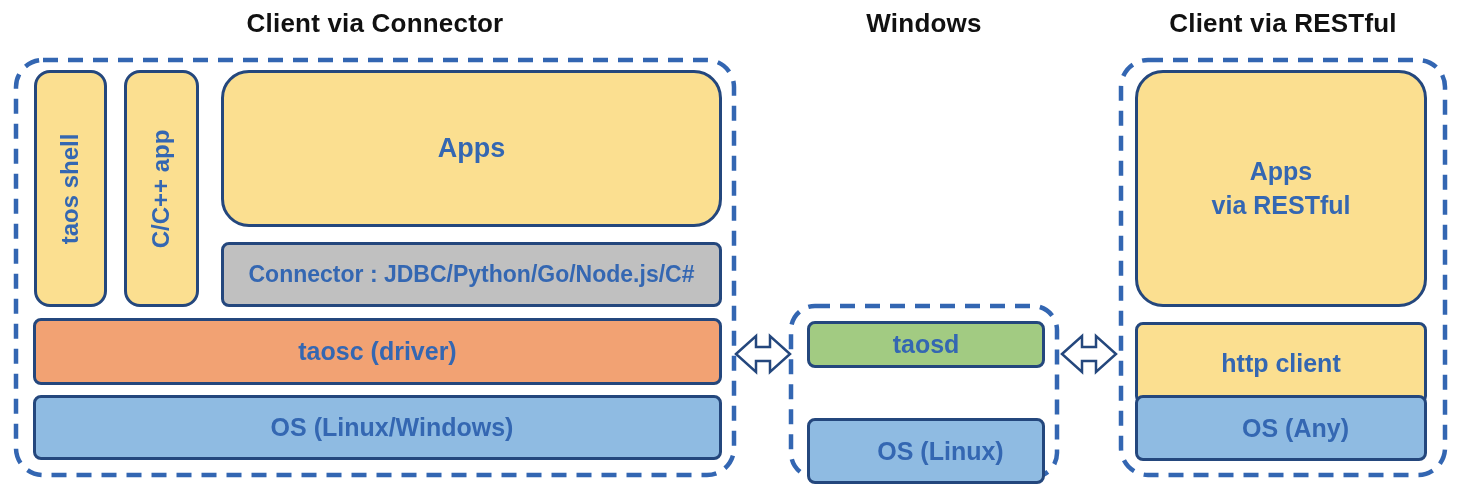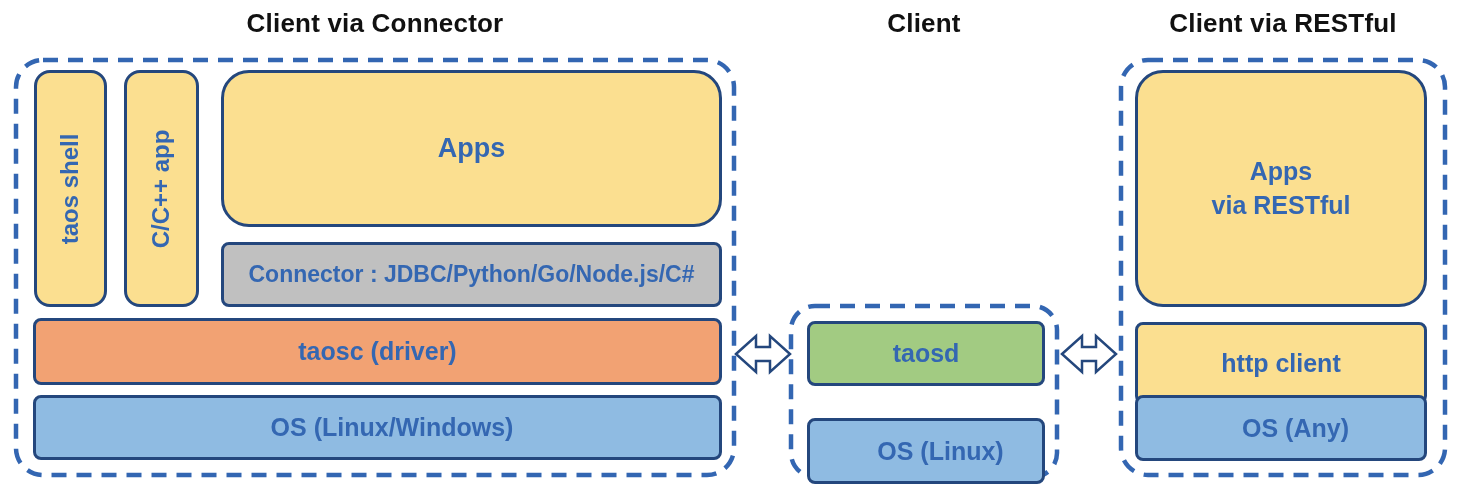--- a/index.html
+++ b/index.html
@@ -34,21 +34,21 @@
   .f-sm { font-size:23px; }
   .two-line { line-height:1.35; }
   .arrow { position:absolute; }
 </style>
 </head>
 <body>
 
 <div id="canvas">
 
   <div class="title" style="left:13px; width:724px;">Client via Connector</div>
-  <div class="title" style="left:788px; width:272px;">Client</div>
+  <div class="title" style="left:788px; width:272px;">Windows</div>
   <div class="title" style="left:1118px; width:330px;">Client via RESTful</div>
 
   <div class="group" style="left:13px; top:57px; width:724px; height:421px;">
     <svg class="dash-svg" width="724" height="421" viewBox="0 0 724 421">
       <rect x="3" y="3" width="718" height="415" rx="27" fill="none" stroke="#3366B2" stroke-width="4.5" stroke-dasharray="15 10"></rect>
     </svg>
 
     <div class="box yellow r-md" style="left:21px; top:13px; width:73px; height:237px;">
       <span class="vtext">taos shell</span>
     </div>
@@ -72,21 +72,21 @@
     <div class="box blue r-sm f-md" style="left:20px; top:338px; width:689px; height:65px;">
       <span>OS (Linux/Windows)</span>
     </div>
   </div>
 
   <div class="group" style="left:788px; top:303px; width:272px; height:177px;">
     <svg class="dash-svg" width="272" height="177" viewBox="0 0 272 177">
       <rect x="3" y="3" width="266" height="171" rx="24" fill="none" stroke="#3366B2" stroke-width="4.5" stroke-dasharray="15 10"></rect>
     </svg>
 
-    <div class="box green r-sm f-md" style="left:19px; top:18px; width:238px; height:65px;">
+    <div class="box green r-sm f-md" style="left:19px; top:18px; width:238px; height:47px;">
       <span>taosd</span>
     </div>
 
     <div class="box blue r-sm f-md" style="left:19px; top:92px; width:238px; height:66px;margin-top:23px;">
       <span>OS (Linux)</span>
     </div>
   </div>
 
   <div class="group" style="left:1118px; top:57px; width:330px; height:421px;">
     <svg class="dash-svg" width="330" height="421" viewBox="0 0 330 421">

